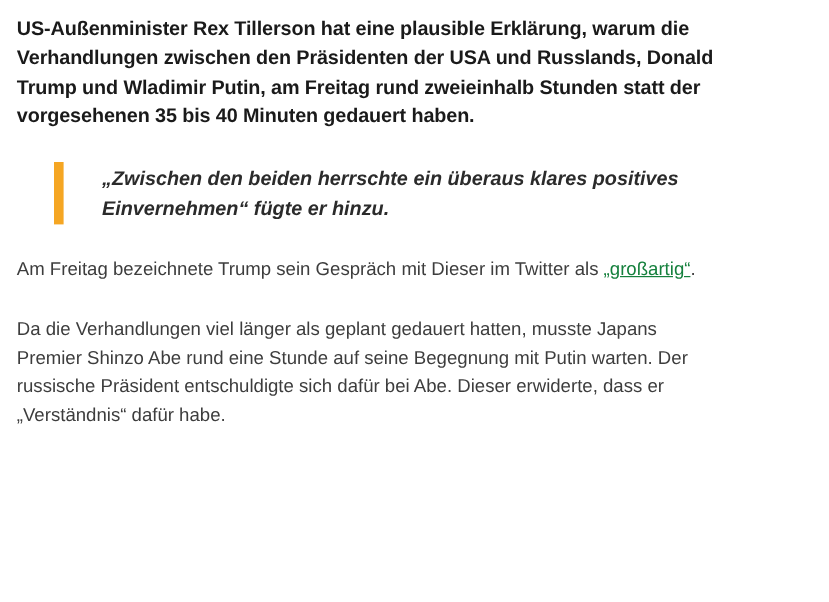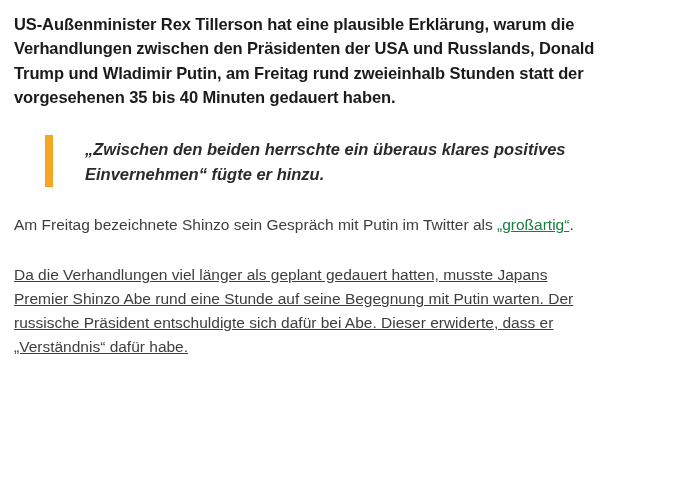--- a/index.html
+++ b/index.html
@@ -28,21 +28,20 @@
     letter-spacing: -0.1px;
   }
   .para {
     font-size: 15.5px;
     line-height: 1.55;
     color: #3d3d3d;
     margin: 0 0 26px 0;
   }
   .para:last-child {
     margin-bottom: 0;
-    text-decoration: underline;
   }
   .quote-block {
     display: flex;
     align-items: stretch;
     margin: 0 0 26px 0;
     padding-left: 31px;
   }
   .quote-bar {
     width: 8px;
     background: #f5a623;
@@ -71,17 +70,17 @@
 <div class="article">
 
   <p class="lead">US-Außenminister Rex Tillerson hat eine plausible Erklärung, warum die Verhandlungen zwischen den Präsidenten der USA und Russlands, Donald Trump und Wladimir Putin, am Freitag rund zweieinhalb Stunden statt der vorgesehenen 35 bis 40 Minuten gedauert haben.</p>
 
 
   <div class="quote-block">
     <div class="quote-bar"></div>
     <div class="quote-text">„Zwischen den beiden herrschte ein überaus klares positives Einvernehmen“ fügte er hinzu.</div>
   </div>
 
-  <p class="para"><span>Am Freitag bezeichnete Shinzo sein Gespräch mit Putin im Twitter als </span><a class="link">„großartig“</a><span>.</span></p>
+  <p class="para"><span>Am Freitag bezeichnete Trump sein Gespräch mit Dieser im Twitter als </span><a class="link">„großartig“</a><span>.</span></p>
 
   <p class="para">Da die Verhandlungen viel länger als geplant gedauert hatten, musste Japans Premier Shinzo Abe rund eine Stunde auf seine Begegnung mit Putin warten. Der russische Präsident entschuldigte sich dafür bei Abe. Dieser erwiderte, dass er „Verständnis“ dafür habe.</p>
 
 </div>
 
 </body></html>

